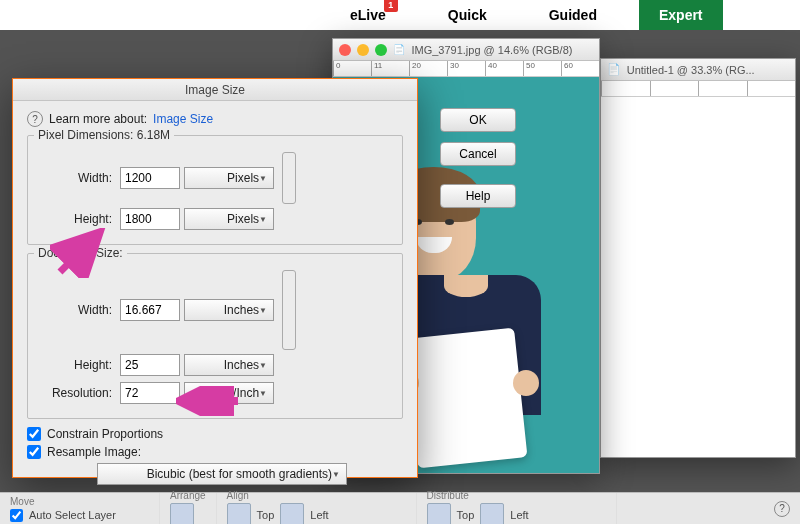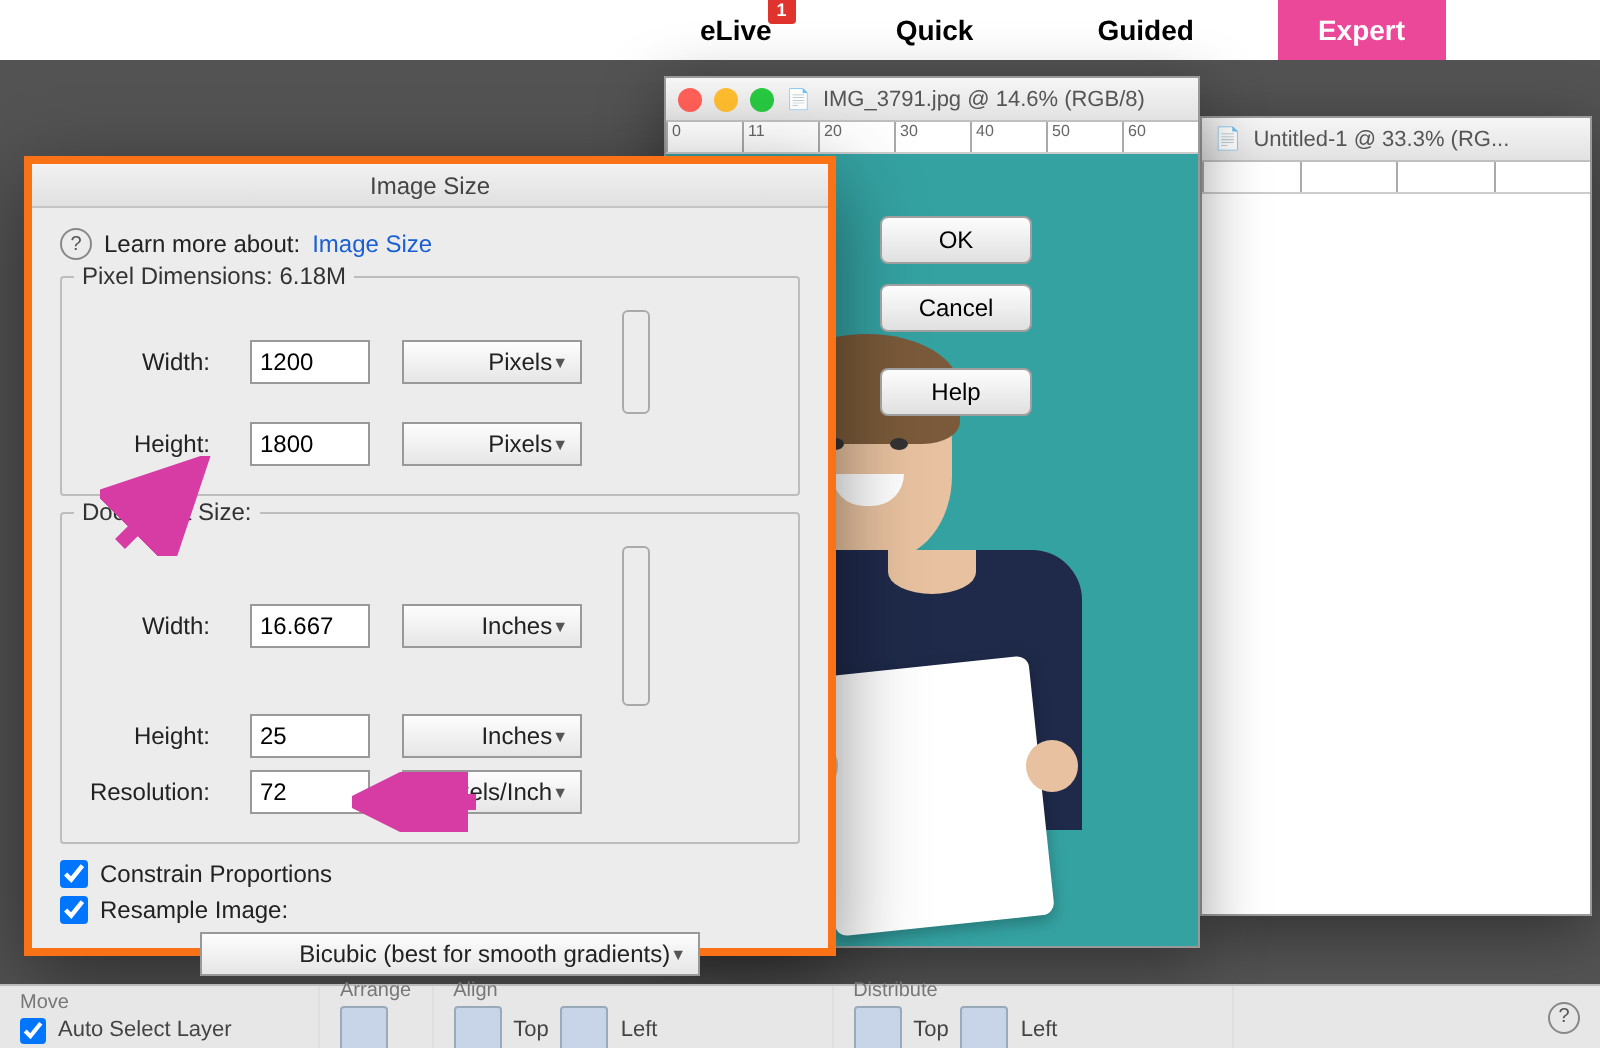--- a/index.html
+++ b/index.html
@@ -1,20 +1,20 @@
 <!DOCTYPE html>
 <html><head>
 <meta charset="utf-8">
 <style>
   * { box-sizing: border-box; margin: 0; padding: 0; font-family: 'Lucida Grande', Arial, sans-serif; }
   body { width: 800px; height: 524px; background: #535353; overflow: hidden; position: relative; }
 
   .topbar { height: 30px; background: #fff; display: flex; align-items: center; padding-left: 330px; color: #000; font-size: 14px; gap: 22px; }
   .mode-tab { padding: 0 20px; height: 30px; display: flex; align-items: center; cursor: pointer; position: relative; font-weight: 600; }
-  .mode-tab.expert { background: #ec4899; color: #fff; }
+  .mode-tab.expert { background: #15803d; color: #fff; }
   .notif { position: absolute; top: -2px; right: 8px; background: #e1332e; color: #fff; width: 14px; height: 14px; font-size: 9px; border-radius: 2px; display: flex; align-items: center; justify-content: center; }
 
   .docwin { position: absolute; background: #e8e8e8; border: 1px solid #999; box-shadow: 0 8px 30px rgba(0,0,0,.4); }
   .titlebar { height: 22px; background: linear-gradient(#f6f6f6,#e2e2e2); border-bottom: 1px solid #c0c0c0; display: flex; align-items: center; font-size: 11px; color: #555; padding: 0 6px; gap: 6px; }
   .traffic { display: flex; gap: 6px; }
   .dot { width: 12px; height: 12px; border-radius: 50%; }
   .dot.r { background: #ff5f57; } .dot.y { background: #febc2e; } .dot.g { background: #28c840; }
   .ruler { height: 16px; background: #fff; border-bottom: 1px solid #ccc; display: flex; font-size: 8px; color: #666; }
   .ruler span { flex: 1; border-left: 1px solid #aaa; padding-left: 2px; }
   .canvas { background: #fff; height: calc(100% - 38px); position: relative; overflow: hidden; }
@@ -25,29 +25,29 @@
   .hair { position: absolute; top: -8px; left: -4px; width: 93px; height: 55px; background: #7a5a3a; border-radius: 50% 50% 20% 20%; }
   .eyeL,.eyeR { position: absolute; top: 44px; width: 9px; height: 6px; background: #333; border-radius: 50%; }
   .eyeL { left: 22px; } .eyeR { right: 22px; }
   .smile { position: absolute; top: 62px; left: 50%; transform: translateX(-50%); width: 36px; height: 16px; background: #fff; border-radius: 0 0 20px 20px; }
   .body { width: 150px; height: 140px; background: #1f2a4a; border-radius: 25px 25px 0 0; margin: -5px auto 0; position: relative; }
   .collar { position: absolute; top: 0; left: 50%; transform: translateX(-50%); width: 44px; height: 22px; background: #e8c2a0; border-radius: 0 0 50% 50%; }
   .paper { position: absolute; top: 58px; left: 50%; transform: translateX(-50%) rotate(-6deg); width: 110px; height: 130px; background: #fff; border-radius: 6px; box-shadow: 0 3px 8px rgba(0,0,0,.25); }
   .handL,.handR { position: absolute; width: 26px; height: 26px; background: #e8c2a0; border-radius: 50%; top: 95px; }
   .handL { left: 2px; } .handR { right: 2px; }
 
-  .dialog { position: absolute; left: 12px; top: 78px; width: 406px; height: 400px; background: #ececec; border: 4px solid #f97316; box-shadow: 0 12px 40px rgba(0,0,0,.45); font-size: 12px; color: #222; }
+  .dialog { position: absolute; left: 12px; top: 78px; width: 406px; height: 400px; background: #ececec; border: 1px solid #f97316; box-shadow: 0 12px 40px rgba(0,0,0,.45); font-size: 12px; color: #222; }
   .dlg-title { height: 22px; background: linear-gradient(#f2f2f2,#e0e0e0); border-bottom: 1px solid #c4c4c4; text-align: center; line-height: 22px; font-size: 12px; color: #444; }
   .dlg-body { padding: 10px 14px; }
   .learn { display: flex; align-items: center; gap: 6px; margin-bottom: 8px; }
   .help-icon { width: 16px; height: 16px; border: 1px solid #888; border-radius: 50%; display: flex; align-items: center; justify-content: center; font-size: 10px; color: #555; }
   .link { color: #1a5fd4; }
   .group { border: 1px solid #bdbdbd; border-radius: 2px; padding: 10px 10px 8px; margin-bottom: 8px; position: relative; }
   .group::before { content: attr(data-legend); position: absolute; top: -8px; left: 6px; background: #ececec; padding: 0 4px; font-size: 12px; color: #333; }
-  .row { display: flex; align-items: center; margin: 6px 0; gap: 16px; }
+  .row { display: flex; align-items: center; margin: 6px 10px; gap: 4px; }
   .lbl { width: 68px; text-align: right; padding-right: 4px; }
   .inp { width: 60px; height: 22px; border: 1px solid #999; background: #fff; padding: 0 4px; font-size: 12px; }
   .sel { width: 90px; height: 22px; border: 1px solid #999; background: linear-gradient(#fdfdfd,#e6e6e6); padding: 0 6px; font-size: 12px; display: flex; align-items: center; justify-content: flex-end; }
   .sel::after { content: '▼'; font-size: 8px; color: #555; }
   .link-icon { width: 14px; height: 36px; border: 1px solid #aaa; border-radius: 3px; margin-left: 4px; }
   .chk { display: flex; align-items: center; gap: 6px; margin: 4px 0; }
   .chk input { width: 14px; height: 14px; }
   .resample { width: 250px; margin: 4px 0 0 70px; }
 
   .dlg-buttons { position: absolute; top: 108px; left: 440px; display: flex; flex-direction: column; gap: 10px; }

